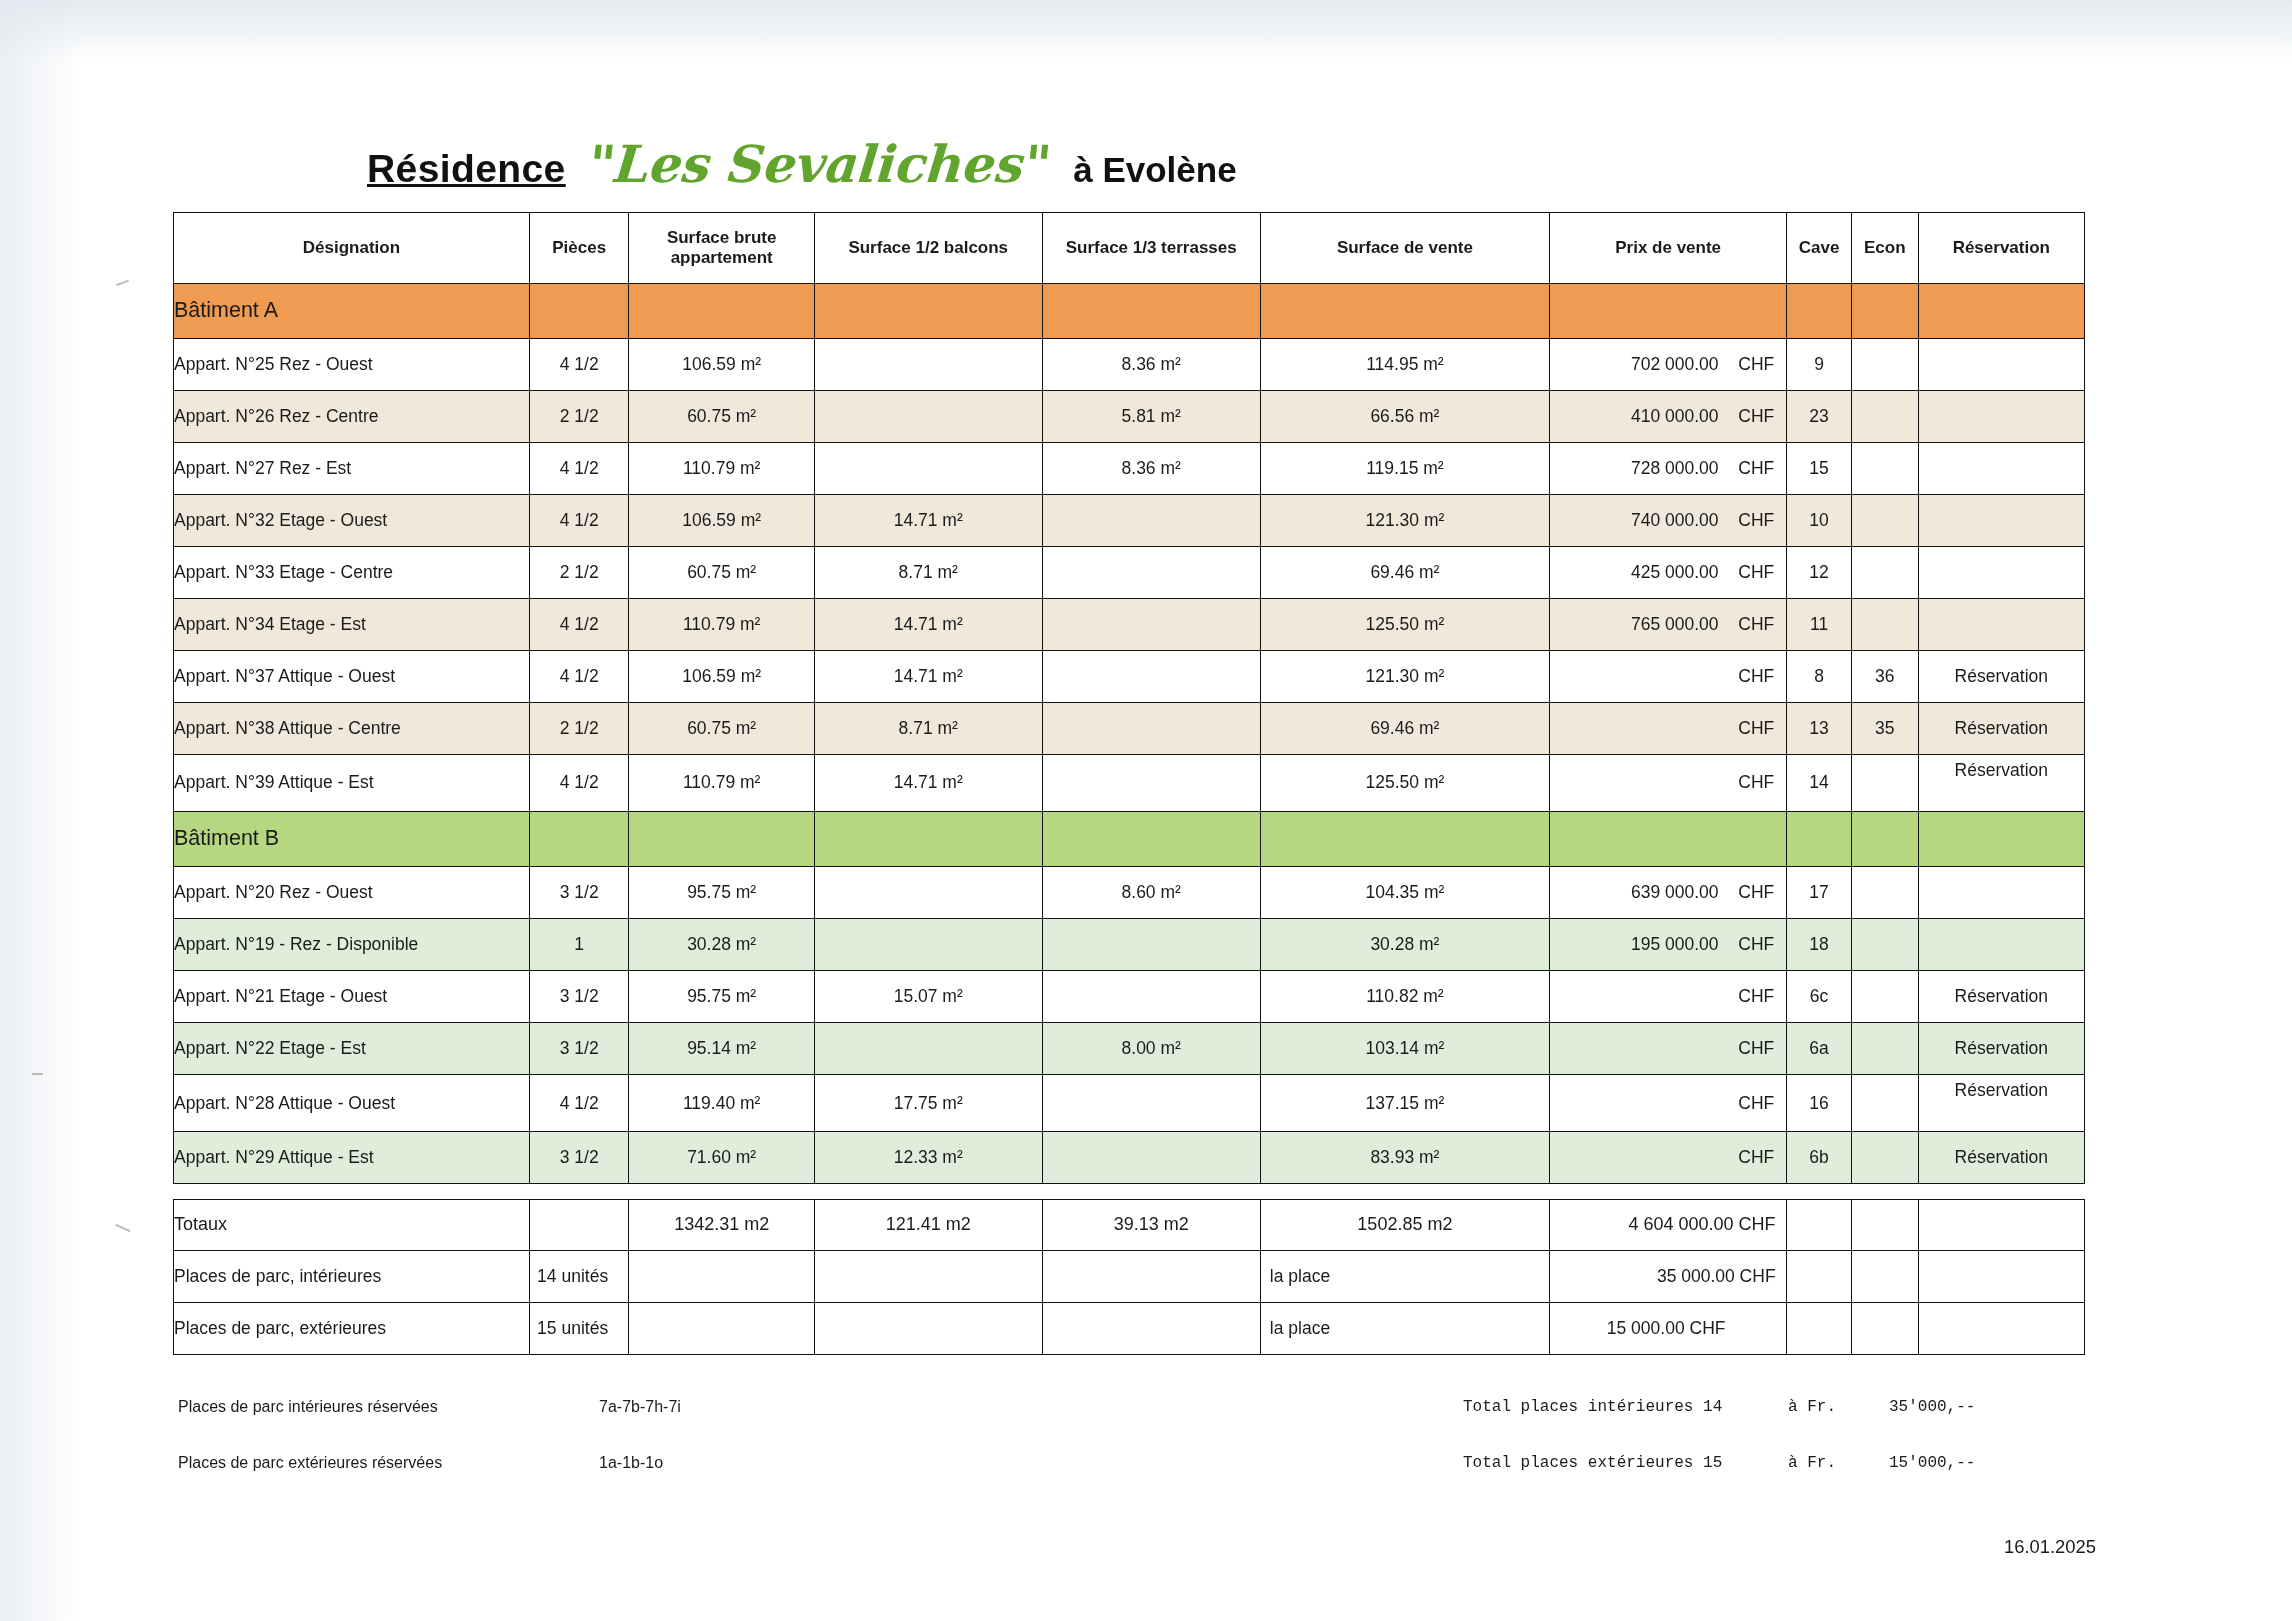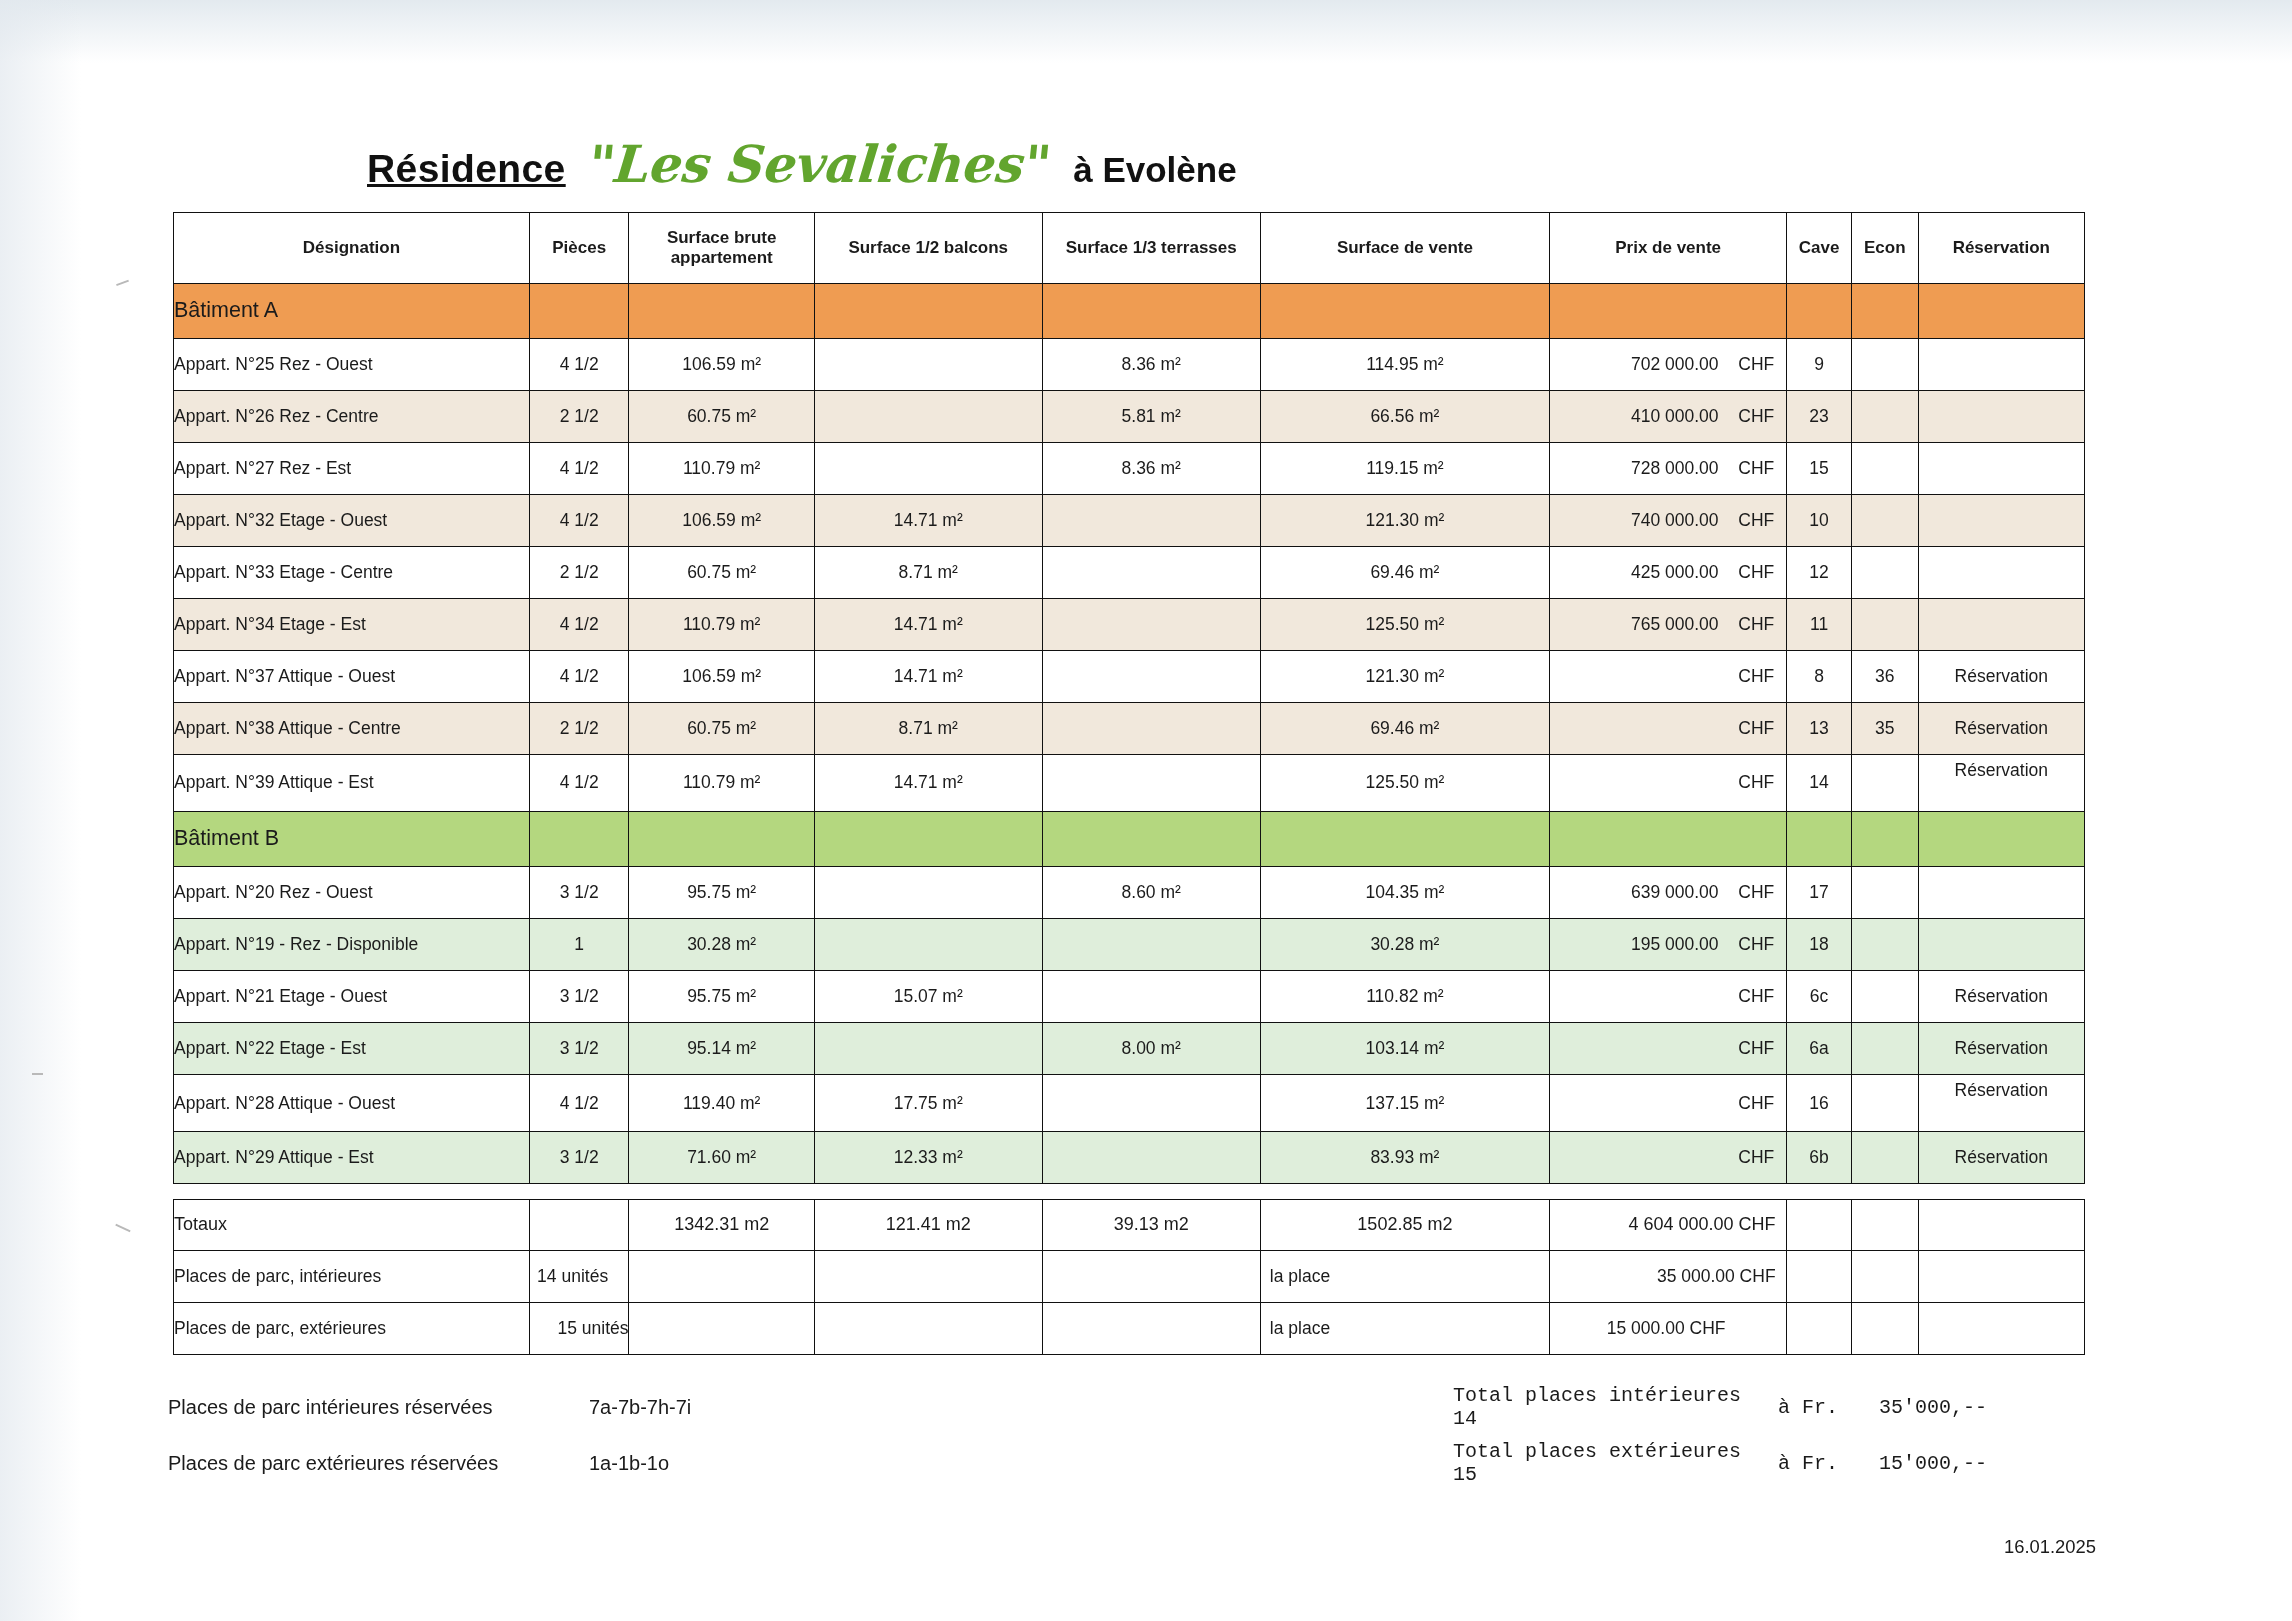--- a/index.html
+++ b/index.html
@@ -123,24 +123,24 @@
   }
   .chf { display: inline-block; min-width: 48px; text-align: left; padding-left: 19.7px; }
 
   .spacer-row td { border: none; height: 14.3px; background: #fff; }
 
   .totaux td { height: 50px; font-size: 18px; }
 
   
   .notes {
     position: absolute;
-    left: 168px;
+    left: 178px;
     top: 1379px;
     width: 1908px;
-    font-size: 20px;
+    font-size: 16px;
   }
   .note-line {
     position: relative;
     height: 56px;
     display: flex;
     align-items: center;
   }
   .note-left { width: 421px; }
   .note-code { width: 716px; }
   .note-right { position: absolute; left: 1285px; display: flex; gap: 16px; align-items: center; font-family: Liberation Mono, monospace; }
@@ -435,21 +435,21 @@
         <td class="cell c-center"></td>
         <td class="cell c-left" style="padding-left:9px;">la place</td>
         <td class="cell c-right" style="padding-right:10.7px;">35 000.00 CHF</td>
         <td class="cell c-center"></td>
         <td class="cell c-center"></td>
         <td class="cell c-center"></td>
       </tr>
 
       <tr>
         <td class="cell c-left">Places de parc, extérieures</td>
-        <td class="cell c-left" style="padding-left:7.2px;text-align:right;">15 unités</td>
+        <td class="cell c-left" style="padding-left:7.2px;">15 unités</td>
         <td class="cell c-center"></td>
         <td class="cell c-center"></td>
         <td class="cell c-center"></td>
         <td class="cell c-left" style="padding-left:9px;">la place</td>
         <td class="cell c-right" style="padding-right:4px;text-align:center;">15 000.00 CHF</td>
         <td class="cell c-center"></td>
         <td class="cell c-center"></td>
         <td class="cell c-center"></td>
       </tr>
     </tbody>

